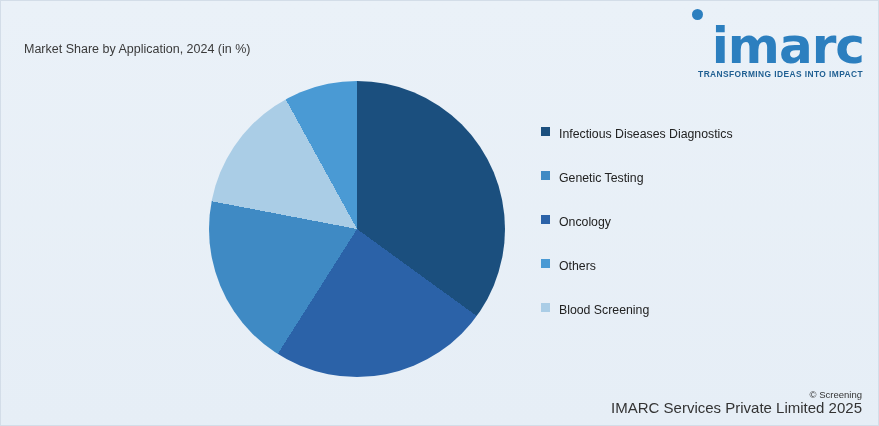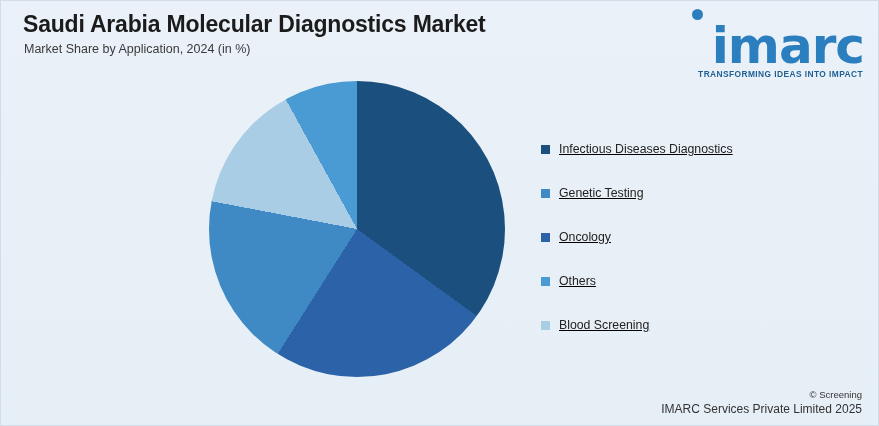--- a/index.html
+++ b/index.html
@@ -94,23 +94,22 @@
   }
   
   .legend {
     position: absolute;
     left: 540px;
     top: 126px;
     width: 320px;
   }
   .legend-item {
     display: flex;
-    align-items: center;
+    align-items: flex-start;
     height: 44px;
-    text-decoration: underline;
   }
   .legend-swatch {
     width: 9px;
     height: 9px;
     flex: 0 0 9px;
     margin-right: 9px;
   }
   .legend-label {
     font-size: 12.3px;
     color: #222222;
@@ -123,31 +122,30 @@
     bottom: 25px;
     font-size: 9.5px;
     color: #333333;
     text-align: right;
     white-space: nowrap;
   }
   .company {
     position: absolute;
     right: 16px;
     bottom: 9px;
-    font-size: 12px;
+    font-size: 15px;
     color: #333333;
     white-space: nowrap;
   }
 </style>
 </head>
 <body>
 
 <div class="page">
 
-  <div class="title">Saudi Arabia Molecular Diagnostics Market</div>
   <div class="subtitle">Market Share by Application, 2024 (in %)</div>
 
   <div class="logo">
     <div class="logo-text">imarc</div>
     <div class="logo-dot"></div>
     <div class="logo-tagline">TRANSFORMING IDEAS INTO IMPACT</div>
   </div>
 
   <div class="pie-wrap">
     <div class="pie" id="pie" style="background: conic-gradient(rgb(27, 79, 126) 0deg, rgb(27, 79, 126) 126deg, rgb(43, 98, 168) 126deg, rgb(43, 98, 168) 212.4deg, rgb(63, 138, 196) 212.4deg, rgb(63, 138, 196) 280.8deg, rgb(170, 205, 230) 280.8deg, rgb(170, 205, 230) 331.2deg, rgb(74, 154, 212) 331.2deg, rgb(74, 154, 212) 360deg);"></div>

